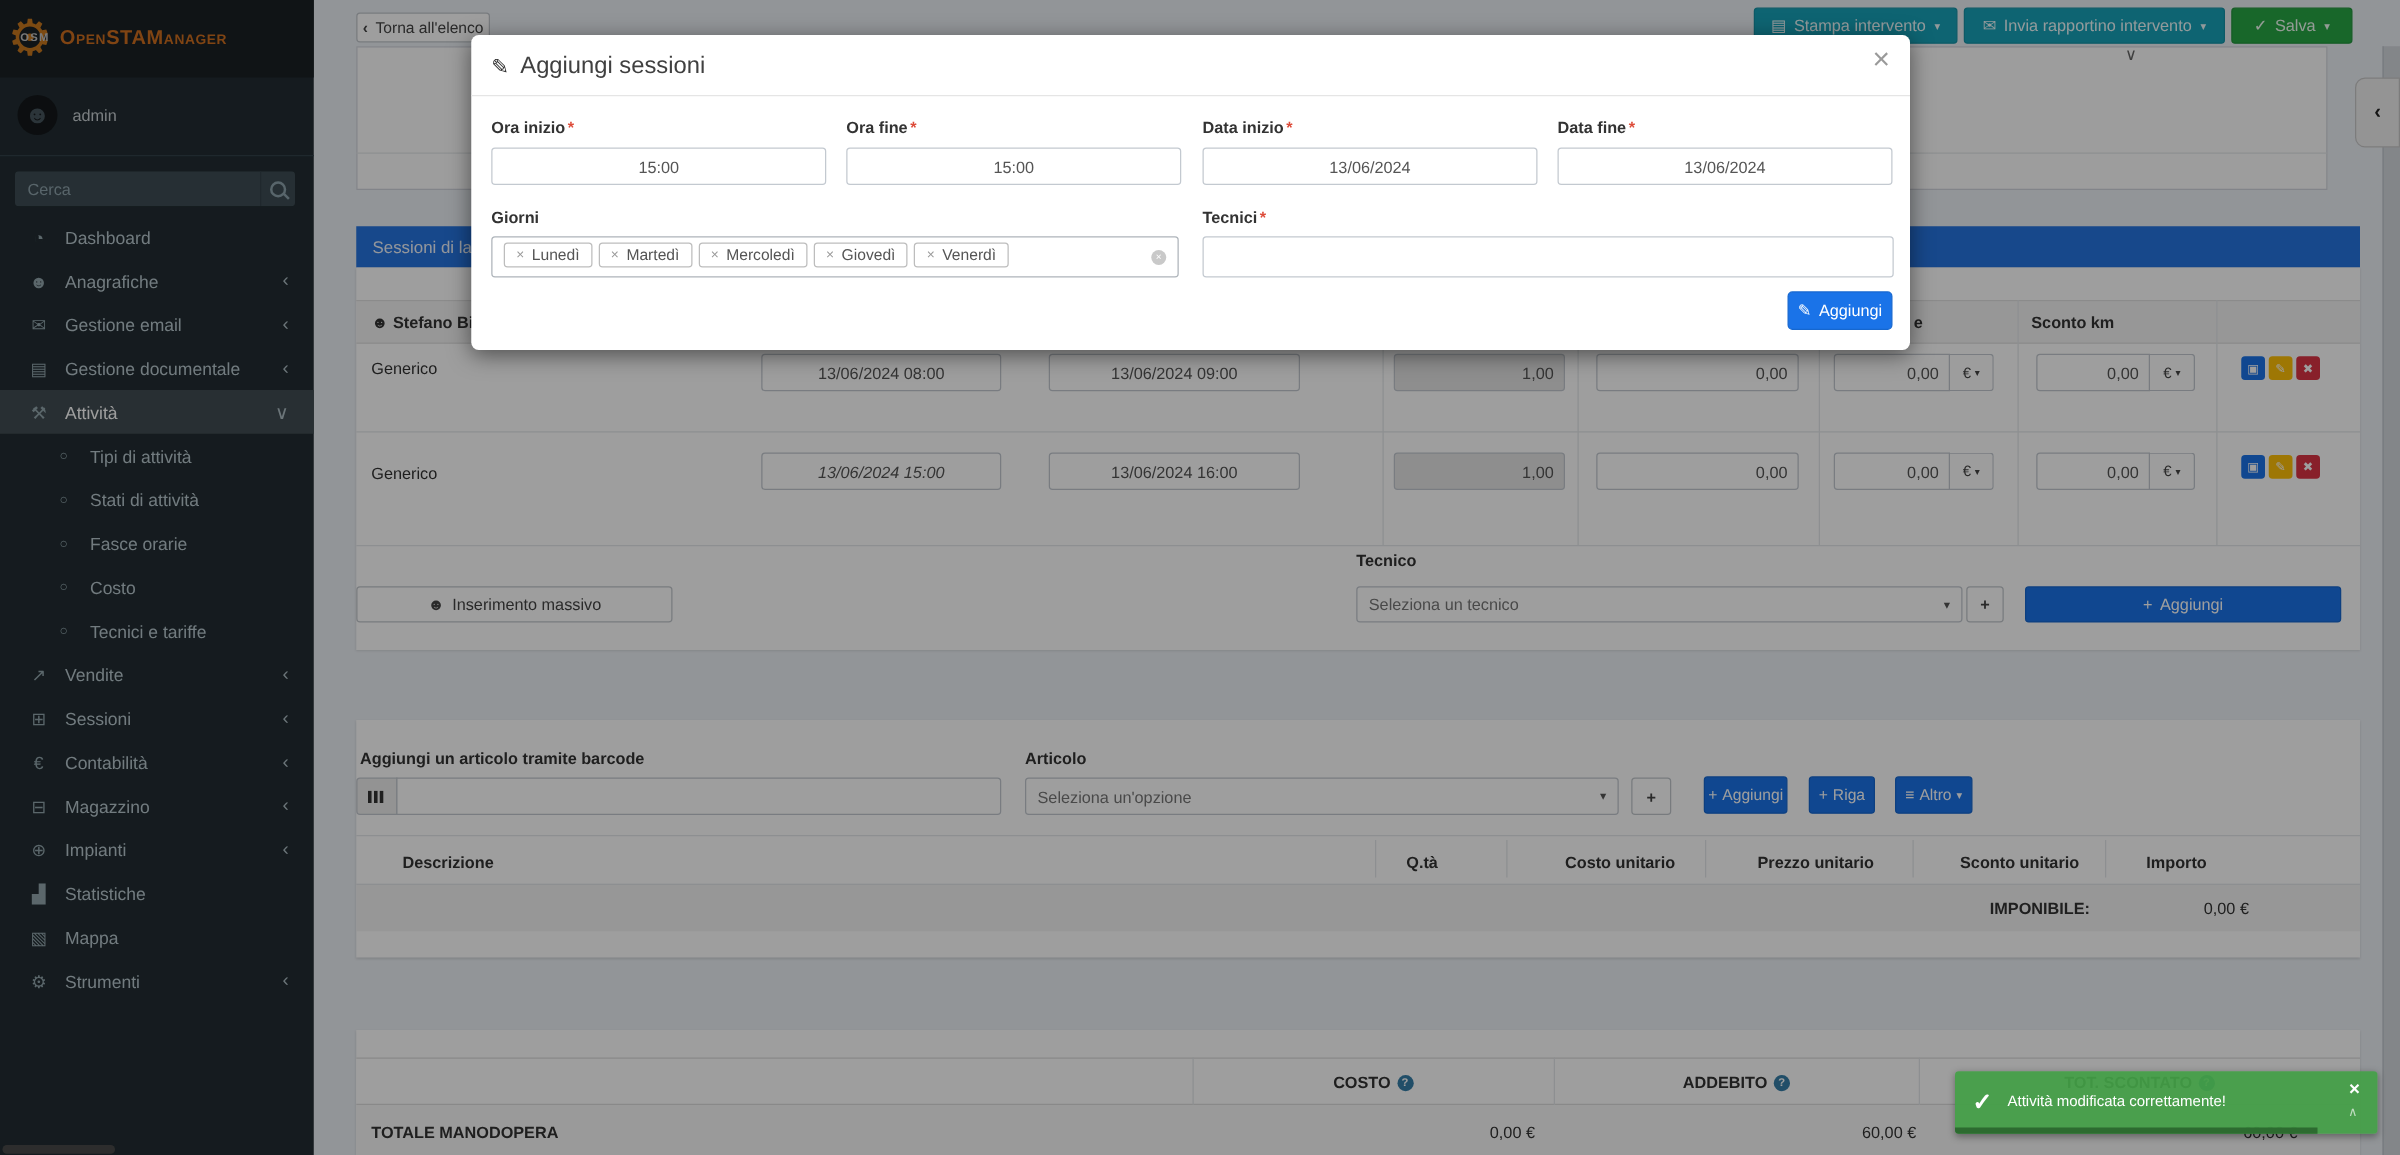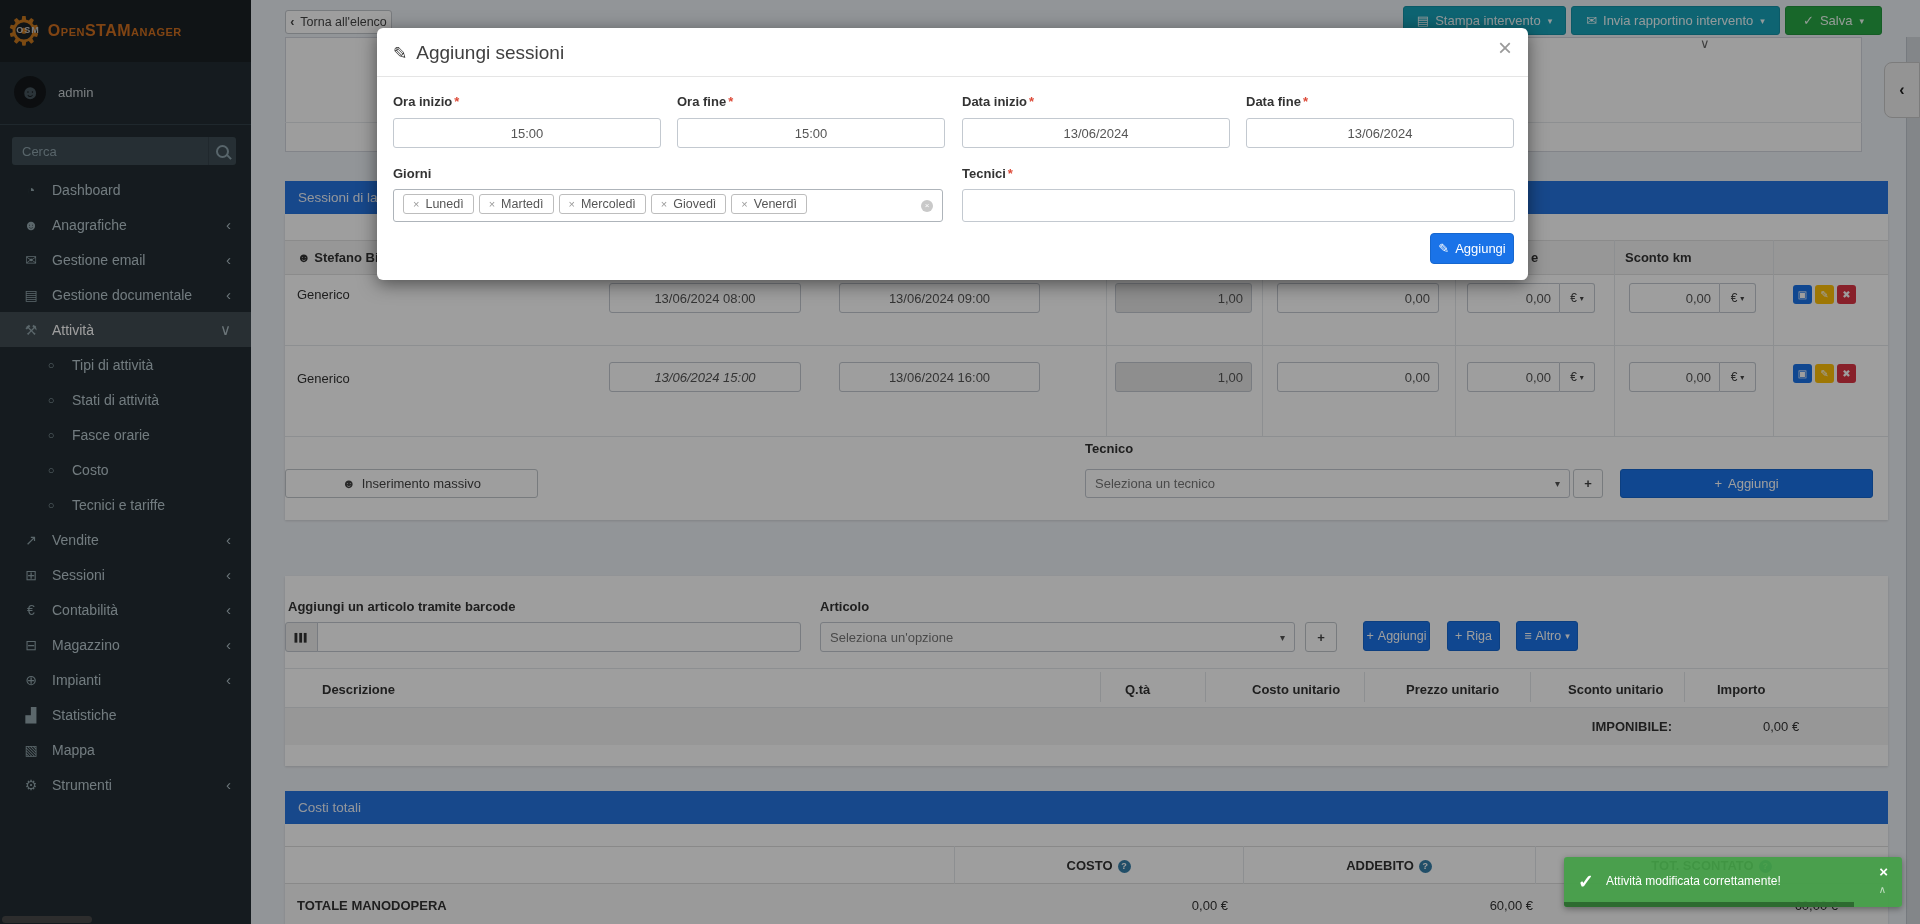--- a/index.html
+++ b/index.html
@@ -328,23 +328,20 @@
   <span class="a thead" style="left:1717px;top:682px">Importo</span>
   <div class="a vline" style="left:1100px;top:672px;height:30px"></div>
   <div class="a vline" style="left:1205px;top:672px;height:30px"></div>
   <div class="a vline" style="left:1364px;top:672px;height:30px"></div>
   <div class="a vline" style="left:1530px;top:672px;height:30px"></div>
   <div class="a vline" style="left:1684px;top:672px;height:30px"></div>
   <div class="a" style="left:285px;top:707px;width:1603px;height:38px;background:#f4f4f4;border-top:1px solid #e4e7ea"></div>
   <span class="a thead" style="left:1500px;top:719px;width:172px;text-align:right">IMPONIBILE:</span>
   <span class="a txt" style="left:1763px;top:719px">0,00 €</span>
 
-  <div class="a bluebar" style="left:285px;top:791px;width:1603px;height:33px">
-    <span>Costi totali</span>
-  </div>
   <div class="a card" style="left:285px;top:824px;width:1603px;height:100px"></div>
   <div class="a" style="left:285px;top:846px;width:1603px;height:38px;border-top:1px solid #ddd;border-bottom:1px solid #ddd;background:#fff"></div>
   <div class="a vline" style="left:954px;top:846px;height:78px"></div>
   <div class="a vline" style="left:1243px;top:846px;height:78px"></div>
   <div class="a vline" style="left:1535px;top:846px;height:78px"></div>
   <span class="a thead" style="left:954px;top:858px;width:289px;text-align:center"><span>COSTO</span><span class="info">?</span></span>
   <span class="a thead" style="left:1243px;top:858px;width:292px;text-align:center"><span>ADDEBITO</span><span class="info">?</span></span>
   <span class="a thead" style="left:1535px;top:858px;width:353px;text-align:center"><span>TOT. SCONTATO</span><span class="info">?</span></span>
   <div class="a" style="left:285px;top:884px;width:1603px;height:40px;background:#f9f9f9"></div>
   <span class="a thead" style="left:297px;top:898px">TOTALE MANODOPERA</span>

